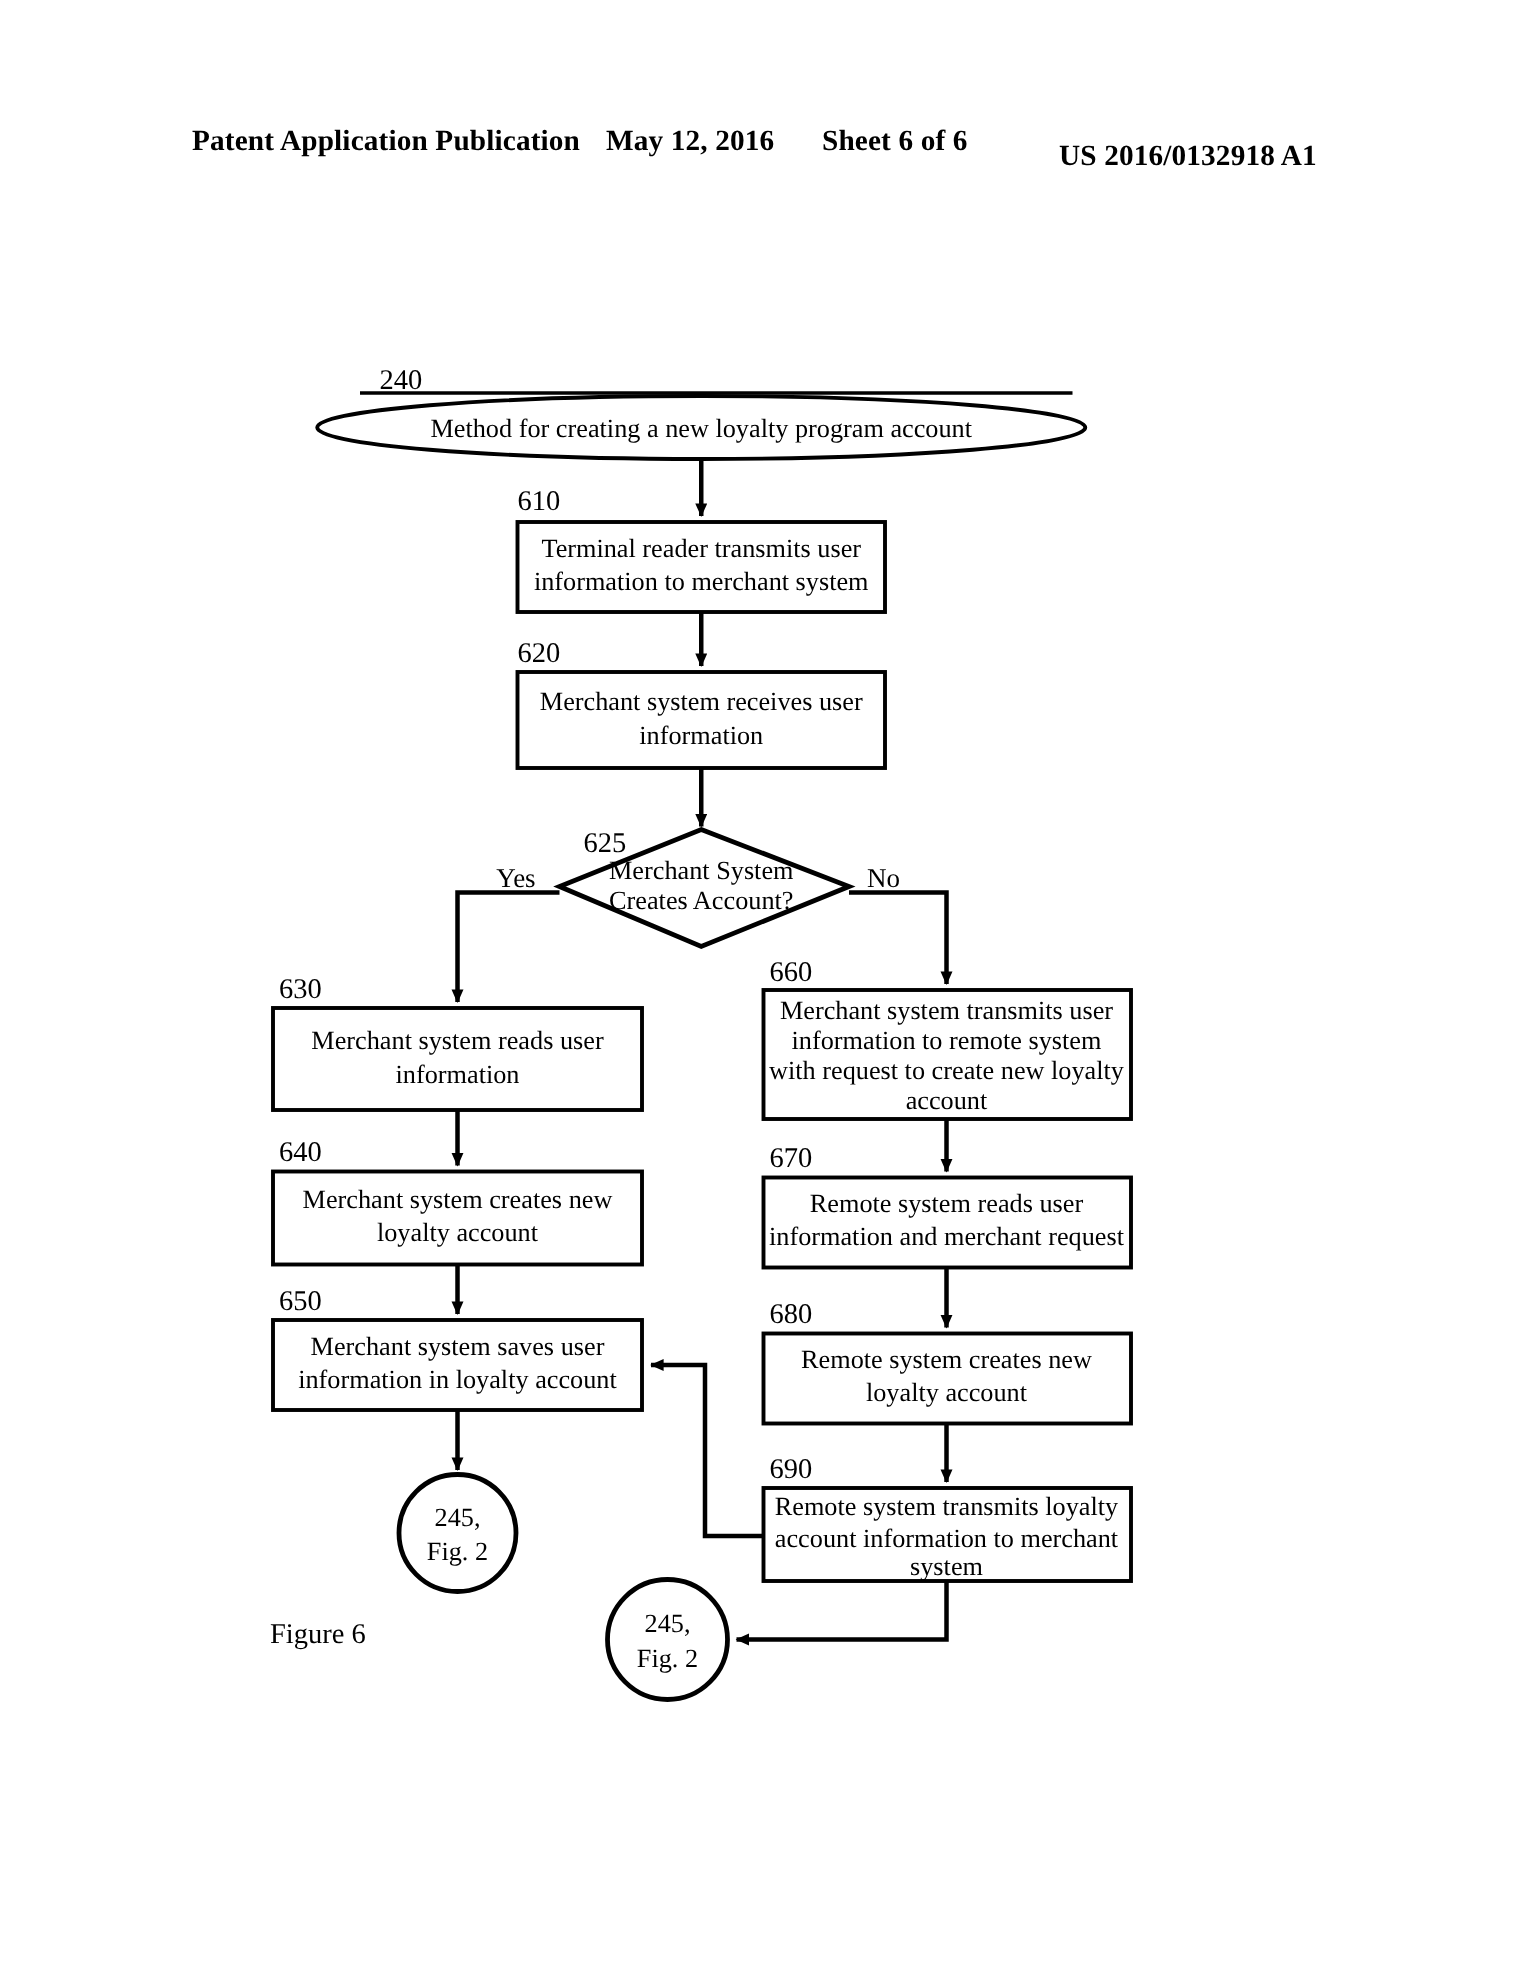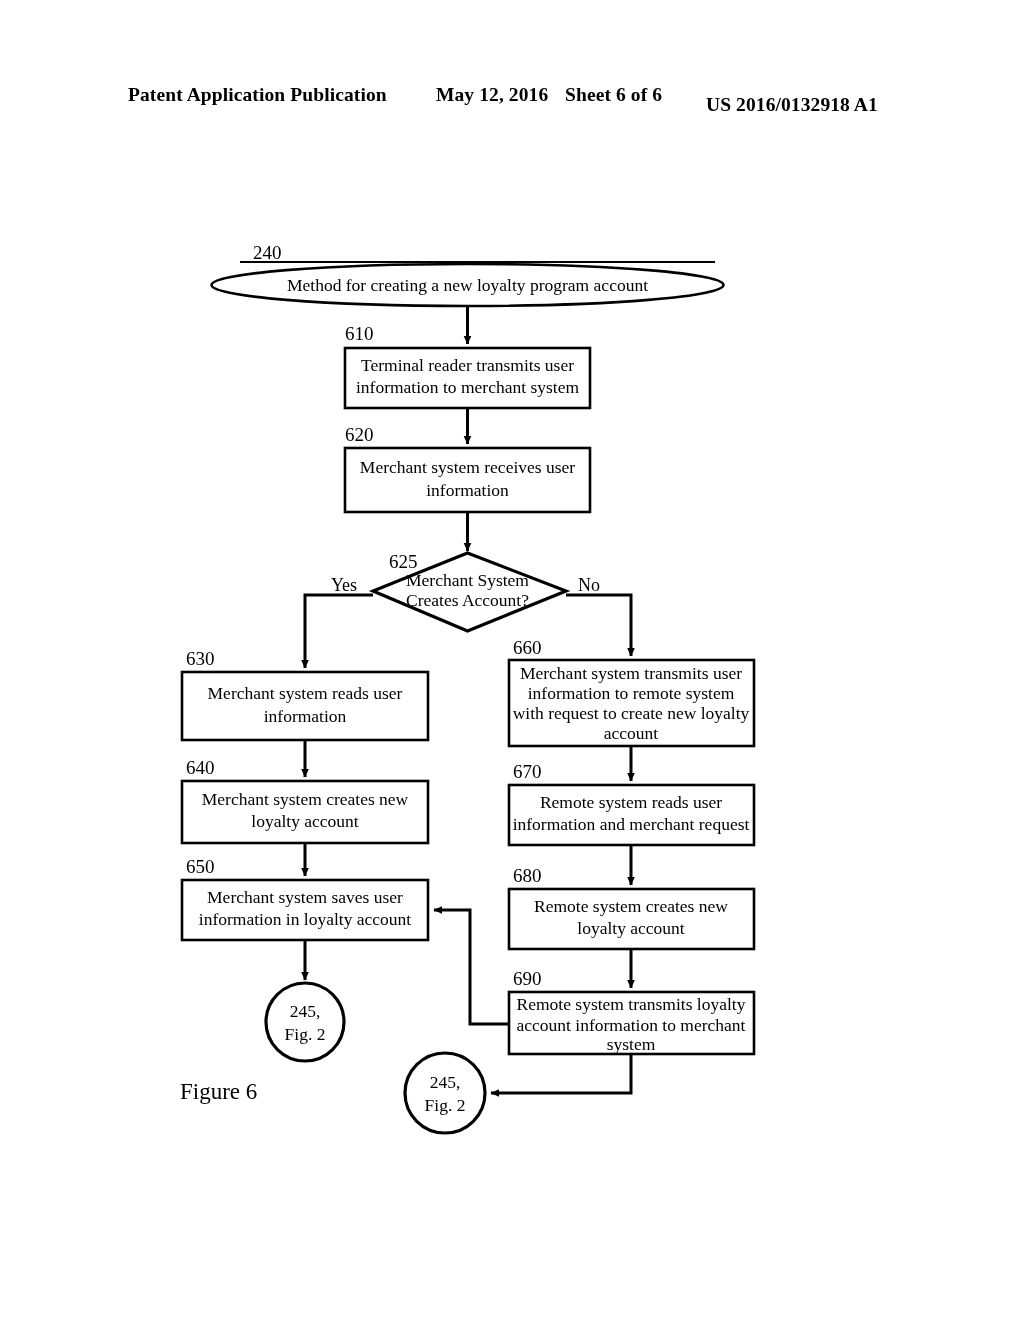--- a/index.html
+++ b/index.html
@@ -28,31 +28,31 @@
     left: 0;
     width: 1024px;
     height: 30px;
     font-family: "Liberation Serif", serif;
     font-weight: bold;
     font-size: 19.5px;
     letter-spacing: 0.1px;
     white-space: nowrap;
   }
   #pub-header .hdr-left   { position: absolute; left: 128px; top: 0; }
-  #pub-header .hdr-mid    { position: absolute; left: 436px; top: 0; font-family: Liberation Serif, serif; }
-  #pub-header .hdr-sheet  { position: absolute; left: 565px; top: 0; }
+  #pub-header .hdr-mid    { position: absolute; left: 404px; top: 0; font-family: Liberation Serif, serif; }
+  #pub-header .hdr-sheet  { position: absolute; left: 548px; top: 0; }
   #pub-header .hdr-right  { position: absolute; left: 706px; top: 10px; }
 
   
   #figure-caption {
     position: absolute;
     left: 180px;
     top: 1079px;
     font-family: "Liberation Serif", serif;
-    font-size: 23px;
+    font-size: 19px;
   }
 
   
   #flowchart {
     position: absolute;
     left: 0;
     top: 0;
     width: 1024px;
     height: 1320px;
   }

